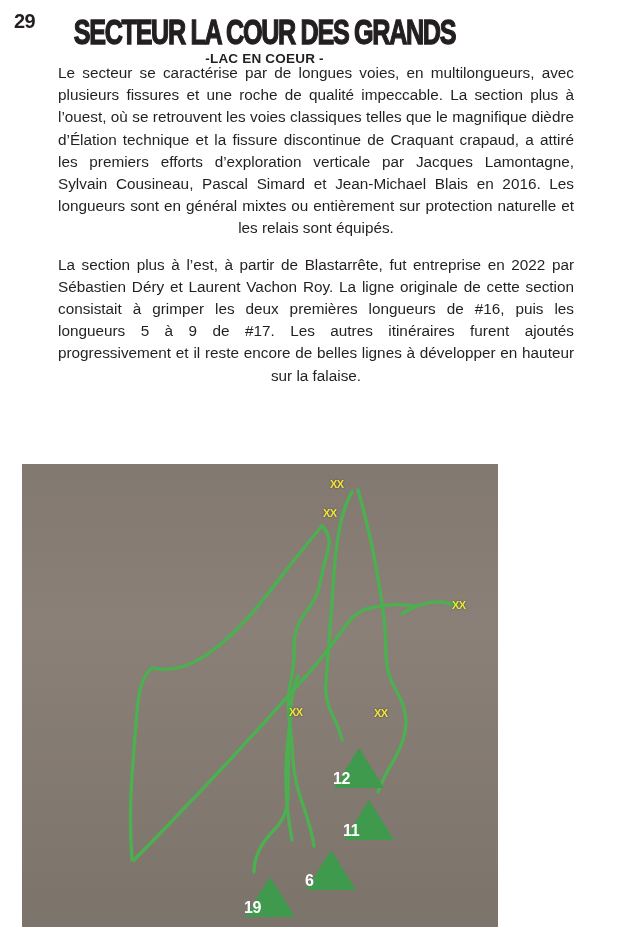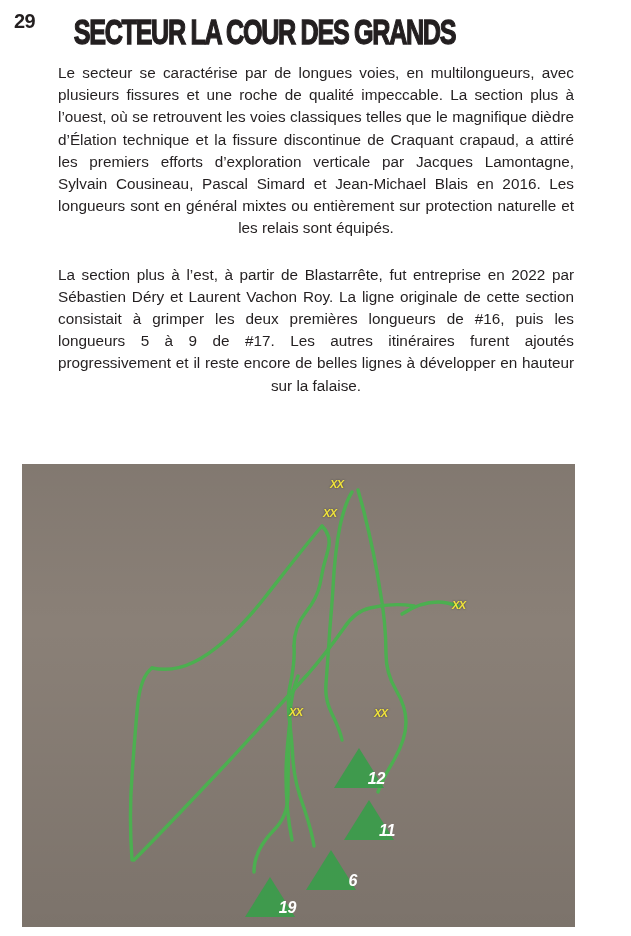--- a/index.html
+++ b/index.html
@@ -66,32 +66,31 @@
   .para {
     font-family: "Liberation Sans", sans-serif;
     font-size: 15.3px;
     line-height: 22.2px;
     text-align: justify;
     text-align-last: center;
     color: #231f20;
     margin: 0;
     hyphens: manual;
   }
-  .para + .para { margin-top: 24px; }
+  .para + .para { margin-top: 14px; }
 
   
   .topo-figure {
     position: absolute;
     left: 22px;
     top: 464px;
-    width: 553px;
+    width: 476px;
     height: 463px;
     overflow: hidden;
     background: #be185d;
-    font-style: italic;
   }
   .topo-photo {
     position: absolute;
     inset: 0;
     
     background-color: #8a8076;
     background-image:
       
       radial-gradient(ellipse 70px 45px at 300px 360px, rgba(20,16,12,.82), rgba(20,16,12,0) 70%),
       radial-gradient(ellipse 52px 30px at 140px 292px, rgba(18,15,11,.75), rgba(18,15,11,0) 70%),
@@ -161,36 +160,37 @@
   }
   .route-badge .tri {
     position: absolute;
     inset: 0;
   }
   .route-badge .num {
     position: absolute;
     left: 0;
     right: 0;
     bottom: 2px;
-    text-align: right;
+    text-align: left;
     font-family: "Liberation Sans", sans-serif;
     font-weight: bold;
     font-size: 16px;
     line-height: 16px;
     color: #ffffff;
     letter-spacing: -0.3px;
   }
 </style>
 </head>
 <body>
 
 <div class="page-number">29</div>
 
 <div class="title-block">
   <div class="sector-title">SECTEUR LA COUR DES GRANDS</div>
+  <div class="sector-subtitle">-LAC EN COEUR -</div>
 </div>
 
 <div class="body-copy">
   <p class="para">Le secteur se caractérise par de longues voies, en multilongueurs, avec plusieurs fissures et une roche de qualité impeccable. La section plus à l’ouest, où se retrouvent les voies classiques telles que le magnifique dièdre d’Élation technique et la fissure discontinue de Craquant crapaud, a attiré les premiers efforts d’exploration verticale par Jacques Lamontagne, Sylvain Cousineau, Pascal Simard et Jean-Michael Blais en 2016. Les longueurs sont en général mixtes ou entièrement sur protection naturelle et les relais sont équipés.</p>
   <p class="para">La section plus à l’est, à partir de Blastarrête, fut entreprise en 2022 par Sébastien Déry et Laurent Vachon Roy. La ligne originale de cette section consistait à grimper les deux premières longueurs de #16, puis les longueurs 5 à 9 de #17. Les autres itinéraires furent ajoutés progressivement et il reste encore de belles lignes à développer en hauteur sur la falaise.</p>
 </div>
 
 <div class="topo-figure">
 
   <div class="topo-photo"></div>

